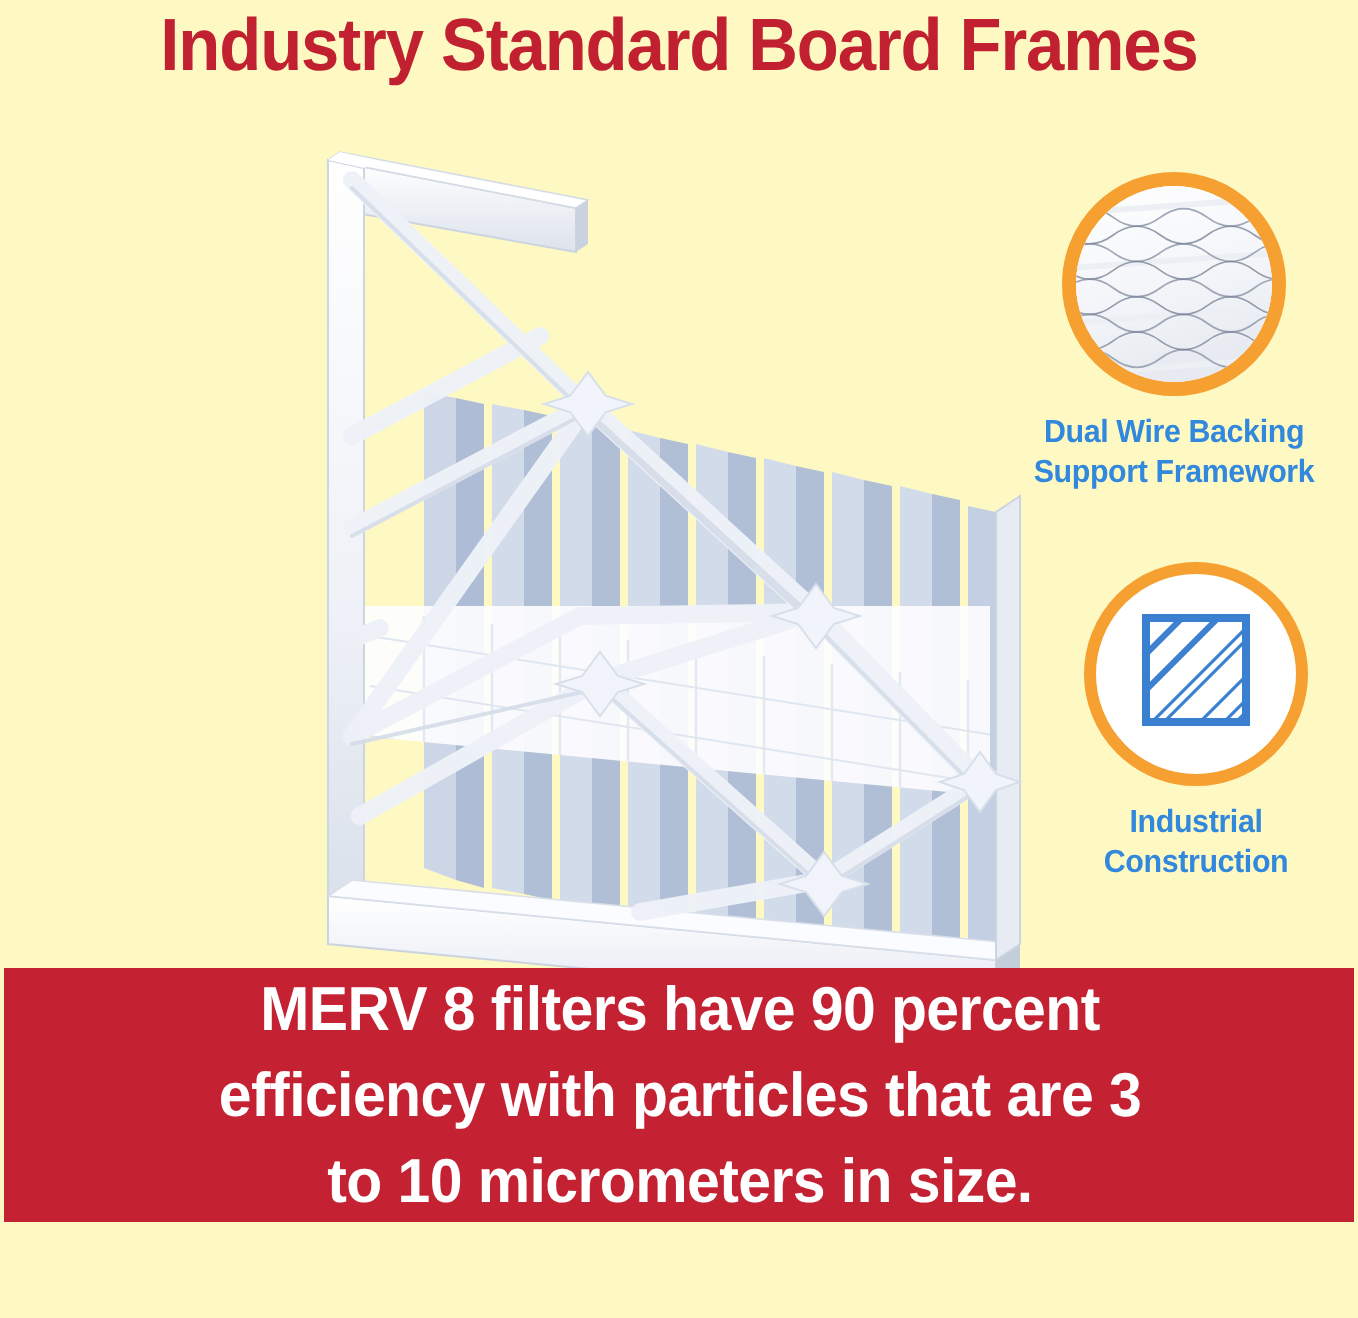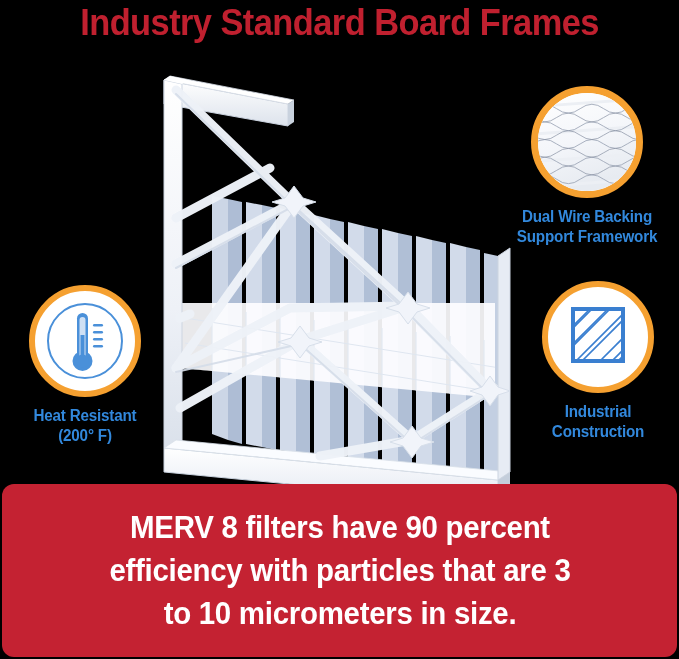--- a/index.html
+++ b/index.html
@@ -5,21 +5,21 @@
   * { margin:0; padding:0; box-sizing:border-box; }
   html, body {
     width:679px; height:659px;
     background:#ffffff;
     font-family:"Liberation Sans", sans-serif;
     overflow:hidden;
   }
   #page {
     position:relative;
     width:679px; height:659px;
-    background:#000000;
+    background:#fef9c3;
   }
 
   
   #title {
     position:absolute;
     left:0; top:2px;
     width:679px;
     text-align:center;
     font-size:37px;
     line-height:42px;
@@ -68,26 +68,25 @@
     position:absolute;
     left:150px; top:68px;
     width:380px; height:420px;
   }
   #product svg { display:block; width:100%; height:100%; }
 
   
   #banner {
     position:absolute;
     left:2px; top:484px;
-    width:675px; height:173px;
+    width:675px; height:127px;
     background:#C42232;
     display:flex;
     align-items:center;
     justify-content:center;
-    border-radius:12px;
   }
   #banner-text {
     width:620px;
     text-align:center;
     color:#ffffff;
     font-size:31px;
     line-height:43px;
     font-weight:bold;
     letter-spacing:-0.3px;
     transform:scaleX(0.95);
@@ -216,44 +215,20 @@
         <path d="M144,118 l9,12 13,4 -13,4 -9,12 -9,-12 -13,-4 13,-4 z"></path>
         <path d="M258,224 l9,12 13,4 -13,4 -9,12 -9,-12 -13,-4 13,-4 z"></path>
         <path d="M150,258 l9,12 13,4 -13,4 -9,12 -9,-12 -13,-4 13,-4 z"></path>
         <path d="M262,358 l9,12 13,4 -13,4 -9,12 -9,-12 -13,-4 13,-4 z"></path>
         <path d="M340,308 l8,11 12,4 -12,4 -8,11 -8,-11 -12,-4 12,-4 z"></path>
       </g>
     </svg>
   </div>
 
 
-  <div class="feature" id="feat-heat">
-    <div class="ring">
-      <svg viewBox="0 0 100 100" xmlns="http://www.w3.org/2000/svg">
-        <circle cx="50" cy="50" r="37" fill="none" stroke="#4A90D9" stroke-width="2"></circle>
-
-        <rect x="42" y="22" width="11" height="45" rx="5.5" fill="#4A90D9"></rect>
-        <circle cx="47.5" cy="70" r="10" fill="#4A90D9"></circle>
-        <rect x="44.5" y="26" width="6" height="44" rx="3" fill="#cfe0f4"></rect>
-        <circle cx="47.5" cy="70" r="6.5" fill="#4A90D9"></circle>
-        <rect x="45.5" y="44" width="4" height="26" fill="#4A90D9"></rect>
-
-        <g fill="#4A90D9">
-          <rect x="58" y="33" width="10" height="2.6" rx="1.3"></rect>
-          <rect x="58" y="40" width="10" height="2.6" rx="1.3"></rect>
-          <rect x="58" y="47" width="10" height="2.6" rx="1.3"></rect>
-          <rect x="58" y="54" width="10" height="2.6" rx="1.3"></rect>
-        </g>
-      </svg>
-    </div>
-    <div class="flabel">
-      <div>Heat Resistant</div>
-      <div>(200° F)</div>
-    </div>
-  </div>
 
   <div class="feature" id="feat-wire">
     <div class="ring photo">
       <svg viewBox="0 0 100 100" xmlns="http://www.w3.org/2000/svg" preserveAspectRatio="none">
         <defs>
           <linearGradient id="meshBg" x1="0" y1="0" x2="0.3" y2="1">
             <stop offset="0%" stop-color="#ffffff"></stop>
             <stop offset="55%" stop-color="#f4f6fa"></stop>
             <stop offset="100%" stop-color="#e7ebf1"></stop>
           </linearGradient>

